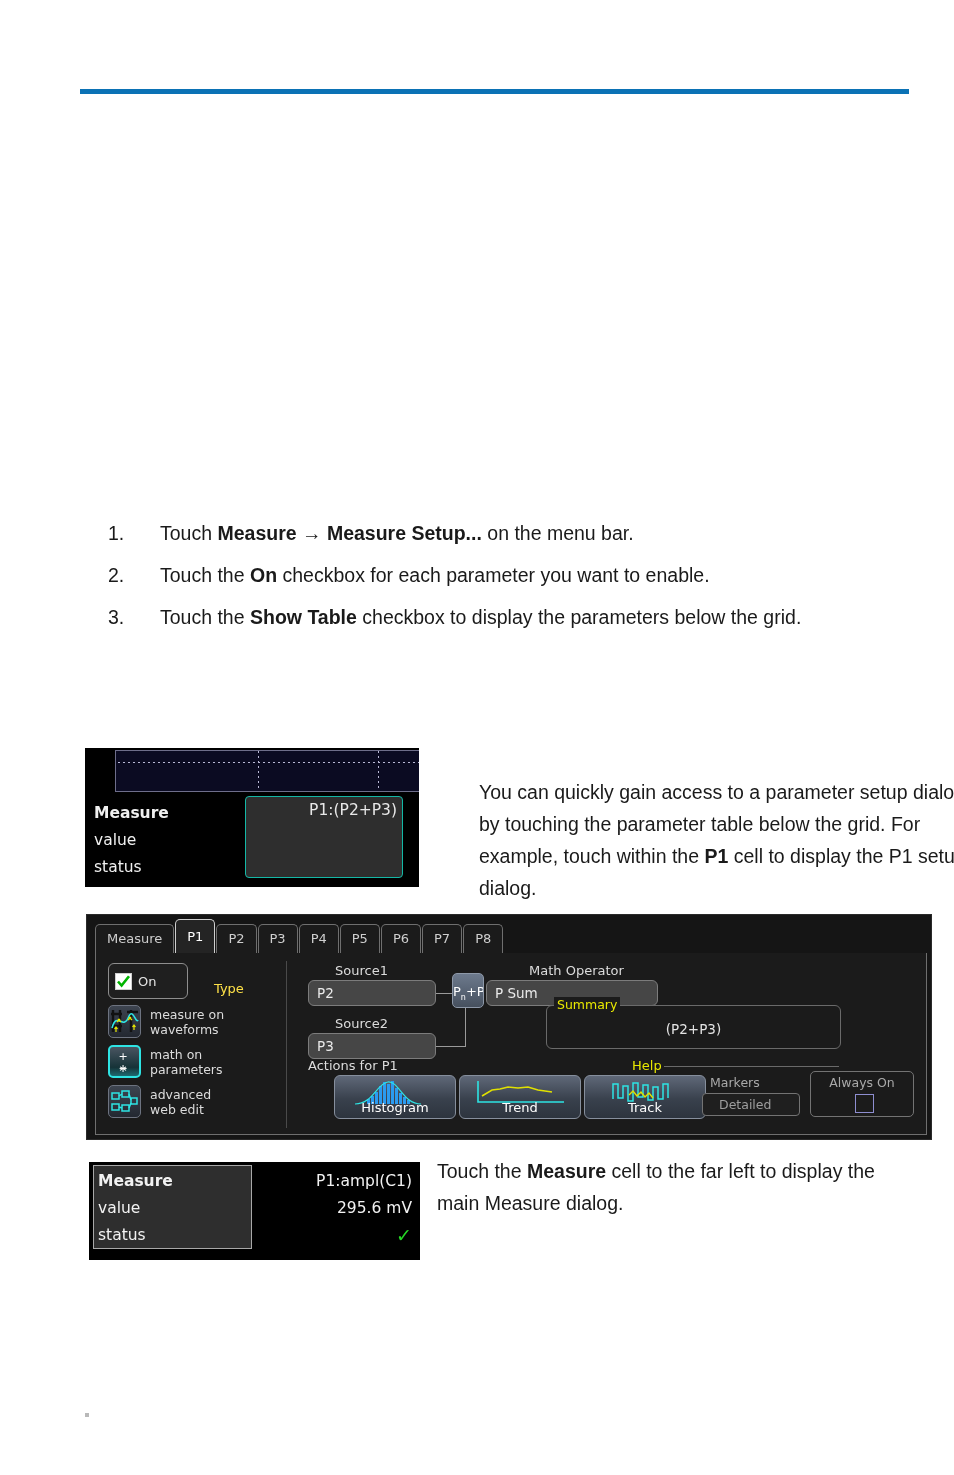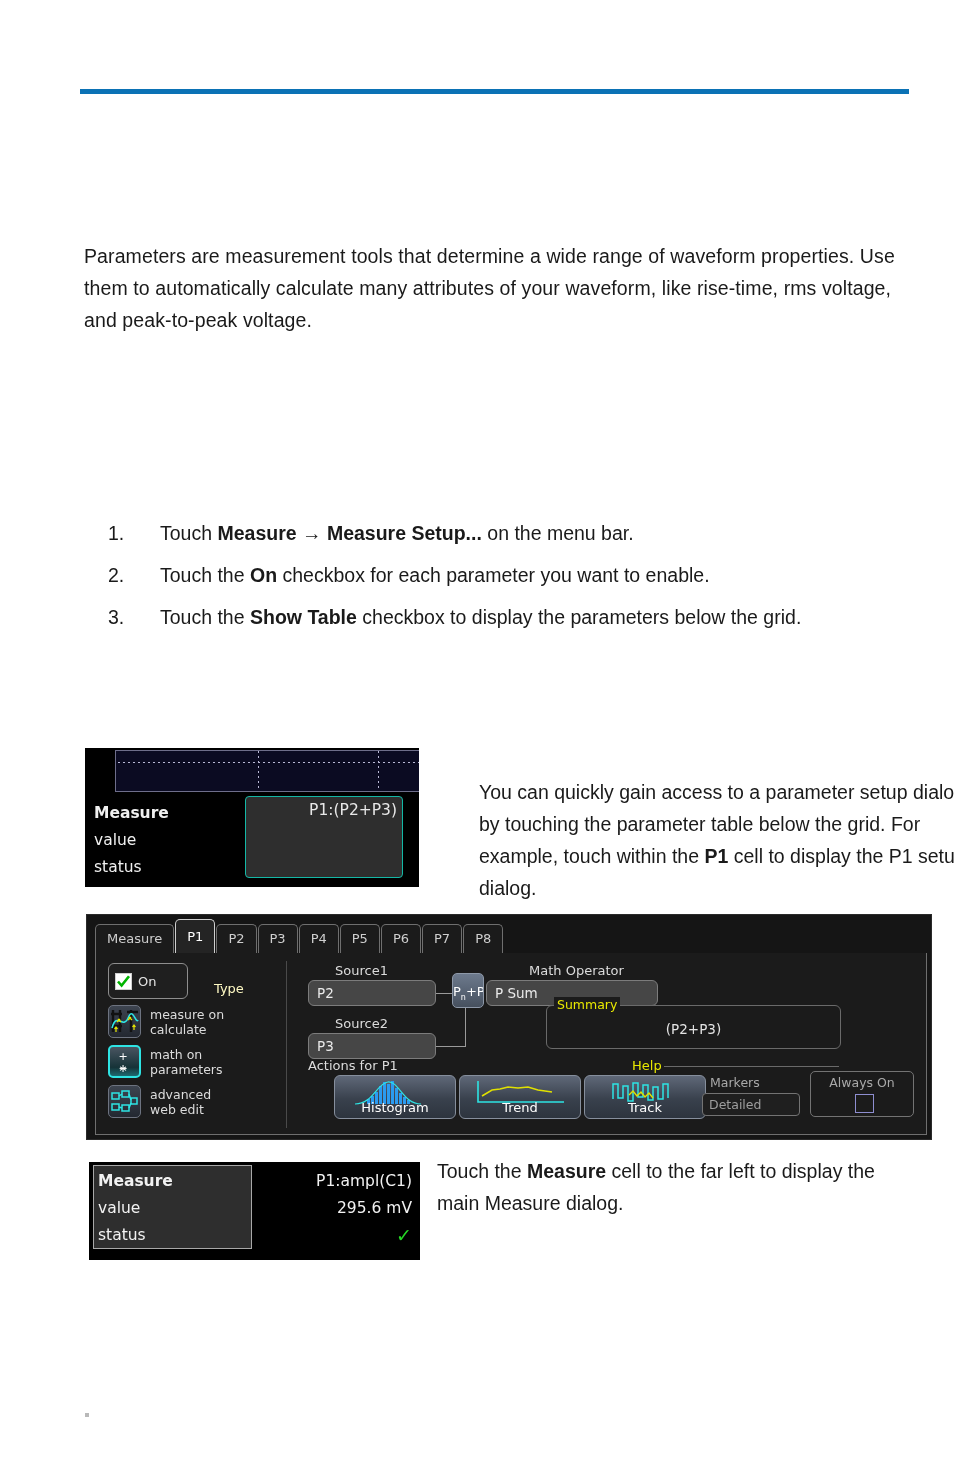--- a/index.html
+++ b/index.html
@@ -257,21 +257,21 @@
     position: relative;
     margin-right: 6px;
     flex: none;
   }
   .chk svg { position: absolute; left: 0; top: 0; }
   .on-box span { font-size: 13px; color: #e4e4e4; }
 
   .type-label {
     position: absolute;
     left: 118px; top: 28px;
-    color: #fef9c3;
+    color: #fde047;
     font-size: 13px;
   }
 
   .type-item {
     position: absolute;
     left: 12px;
     display: flex;
     align-items: center;
   }
   .type-item .tico {
@@ -431,21 +431,21 @@
     position: absolute;
     left: 606px; top: 140px;
     width: 98px; height: 23px;
     background: #1f1f1f;
     border: 1px solid #737373;
     border-radius: 4px;
     box-sizing: border-box;
     color: #9e9e9e;
     font-size: 12.5px;
     line-height: 21px;
-    padding-left: 6px;
+    padding-left: 16px;
   }
   .always-box {
     position: absolute;
     left: 714px; top: 118px;
     width: 104px; height: 46px;
     border: 1px solid #737373;
     border-radius: 5px;
     box-sizing: border-box;
   }
   .always-box .al-label {
@@ -471,21 +471,20 @@
     height: 4px;
     background: #b9b9b9;
   }
 </style>
 </head>
 <body>
 
 <div class="header-rule"></div>
 
 <div class="prose" style="top:240px;">
-  <p class="para">Parameters are measurement tools that determine a wide range of waveform properties. Use them to automatically calculate many attributes of your waveform, like rise-time, rms voltage, and peak-to-peak voltage.</p>
 </div>
 
 <ol class="steps">
   <li>
     <span class="num">1.</span><span>Touch </span><b>Measure → Measure Setup...</b><span> on the menu bar.</span>
   </li>
   <li>
     <span class="num">2.</span><span>Touch the </span><b>On</b><span> checkbox for each parameter you want to enable.</span>
   </li>
   <li>
@@ -548,21 +547,21 @@
           <path d="M2 8 L13 8 M2 20 L13 20 M18 6 L29 6" stroke="#111" stroke-width="2.4" fill="none"></path>
           <path d="M3 22 C8 4, 14 26, 20 10 C24 2, 27 18, 29 14" stroke="#2ee4e4" stroke-width="1.6" fill="none"></path>
           <path d="M9 13 l3 3 M11 13 l-3 3" stroke="#e8e800" stroke-width="1.4"></path>
           <path d="M20 11 l3 3 M22 11 l-3 3" stroke="#e8e800" stroke-width="1.4"></path>
           <path d="M7 26 l0 -5 M5.5 23 l1.5 -2 l1.5 2" stroke="#e8e800" stroke-width="1.2" fill="none"></path>
           <path d="M25 24 l0 -5 M23.5 21 l1.5 -2 l1.5 2" stroke="#e8e800" stroke-width="1.2" fill="none"></path>
         </svg>
       </div>
       <div class="tlab">
         <div>measure on</div>
-        <div>calculate</div>
+        <div>waveforms</div>
       </div>
     </div>
 
     <div class="type-item sel" id="type-1">
       <div class="tico">
         <div class="mathglyph">+ −</div>
         <div class="mathglyph" style="top:16px;">∗ ÷</div>
       </div>
       <div class="tlab">
         <div>math on</div>

